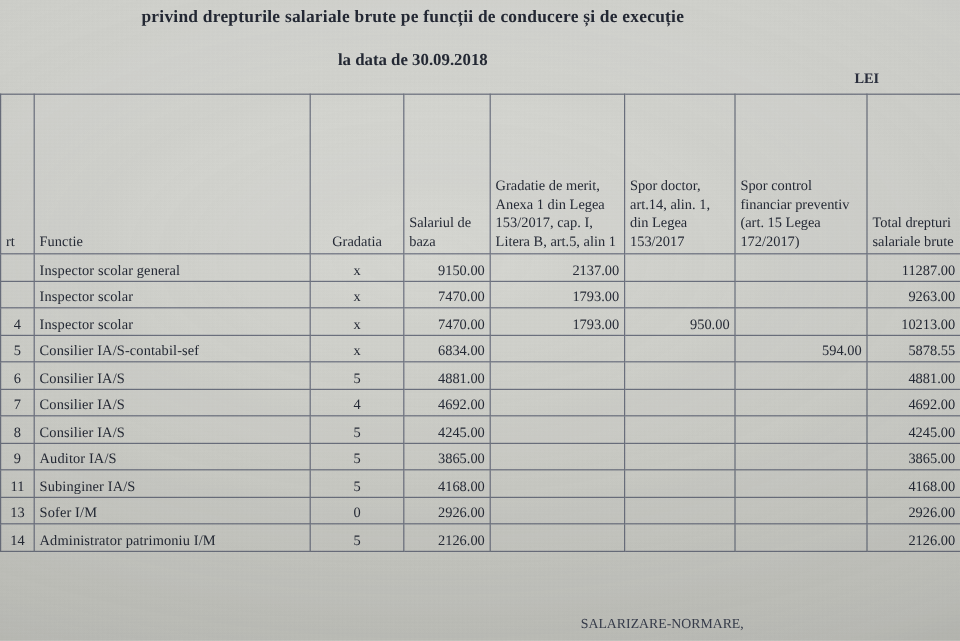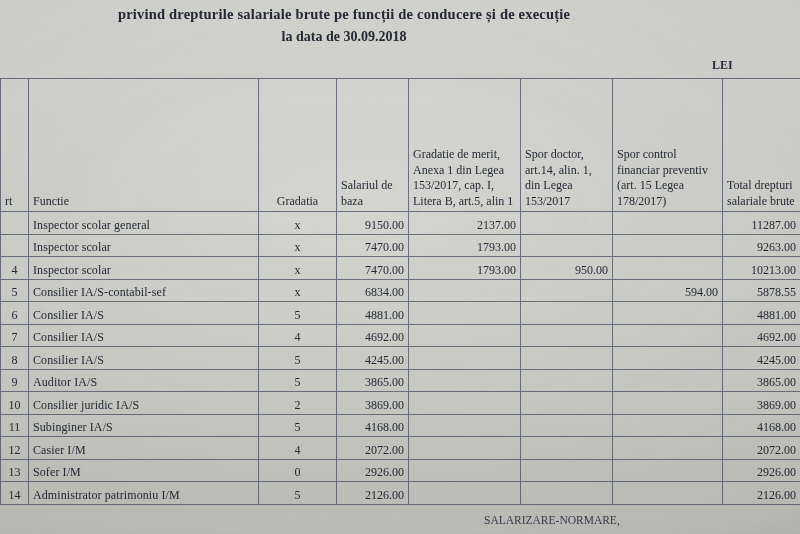--- a/index.html
+++ b/index.html
@@ -50,21 +50,21 @@
   }
   .title-line1 {
     font-weight: bold;
     font-size: 14.5px;
     letter-spacing: .2px;
     color: #252a36;
   }
   .title-line2 {
     font-weight: bold;
     font-size: 14px;
-    margin-top: 6px;
+    margin-top: 20px;
     color: #252a36;
   }
 
   .lei {
     position: absolute;
     top: 58px;
     left: 712px;
     font-size: 12px;
     font-weight: bold;
     color: #2c3140;
@@ -150,21 +150,21 @@
           <col class="c-total">
       </colgroup>
       <thead>
         <tr>
           <td class="hdr-bottom">rt</td>
           <td class="hdr-bottom">Functie</td>
           <td class="hdr-bottom c-center">Gradatia</td>
           <td class="hdr-bottom">Salariul de baza</td>
           <td>Gradatie de merit, Anexa 1 din Legea 153/2017, cap. I, Litera B, art.5, alin 1</td>
           <td>Spor doctor, art.14, alin. 1, din Legea 153/2017</td>
-          <td>Spor control financiar preventiv (art. 15 Legea 178/2017)</td>
+          <td>Spor control financiar preventiv (art. 15 Legea 172/2017)</td>
           <td>Total drepturi salariale brute</td>
         </tr>
       </thead>
       <tbody id="tbody">
           <tr>
             <td class="c-center"></td>
             <td class="fn">Inspector scolar general</td>
             <td class="c-center">x</td>
             <td class="c-right">9150.00</td>
             <td class="c-right">2137.00</td>
@@ -236,48 +236,28 @@
             <td class="c-center">9</td>
             <td class="fn">Auditor IA/S</td>
             <td class="c-center">5</td>
             <td class="c-right">3865.00</td>
             <td class="c-right"></td>
             <td class="c-right"></td>
             <td class="c-right"></td>
             <td class="c-right">3865.00</td>
           </tr>
           <tr>
-            <td class="c-center">10</td>
-            <td class="fn">Consilier juridic IA/S</td>
-            <td class="c-center">2</td>
-            <td class="c-right">3869.00</td>
-            <td class="c-right"></td>
-            <td class="c-right"></td>
-            <td class="c-right"></td>
-            <td class="c-right">3869.00</td>
-          </tr>
-          <tr>
             <td class="c-center">11</td>
             <td class="fn">Subinginer IA/S</td>
             <td class="c-center">5</td>
             <td class="c-right">4168.00</td>
             <td class="c-right"></td>
             <td class="c-right"></td>
             <td class="c-right"></td>
             <td class="c-right">4168.00</td>
-          </tr>
-          <tr>
-            <td class="c-center">12</td>
-            <td class="fn">Casier I/M</td>
-            <td class="c-center">4</td>
-            <td class="c-right">2072.00</td>
-            <td class="c-right"></td>
-            <td class="c-right"></td>
-            <td class="c-right"></td>
-            <td class="c-right">2072.00</td>
           </tr>
           <tr>
             <td class="c-center">13</td>
             <td class="fn">Sofer I/M</td>
             <td class="c-center">0</td>
             <td class="c-right">2926.00</td>
             <td class="c-right"></td>
             <td class="c-right"></td>
             <td class="c-right"></td>
             <td class="c-right">2926.00</td>

